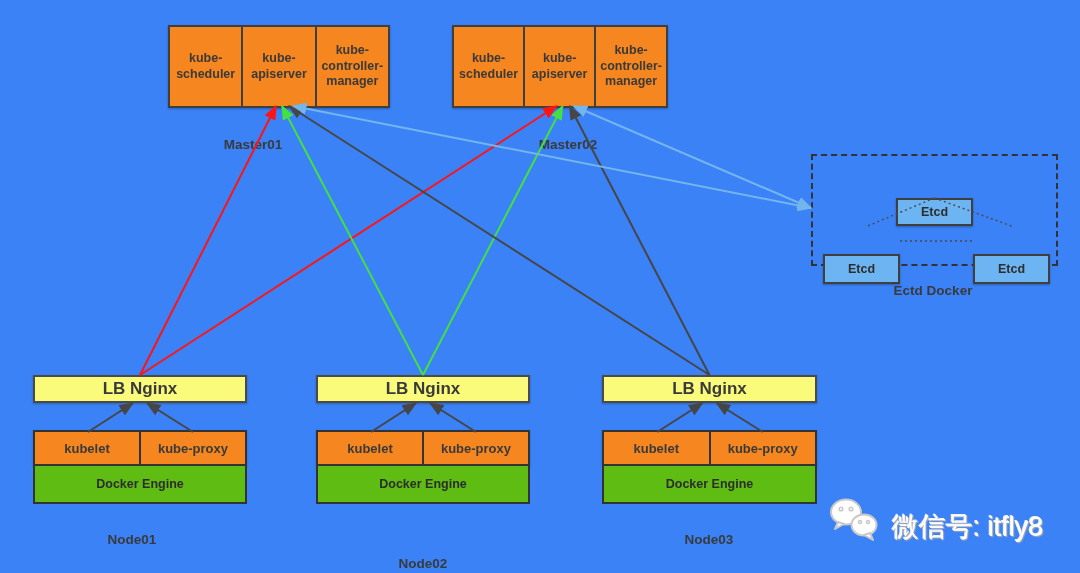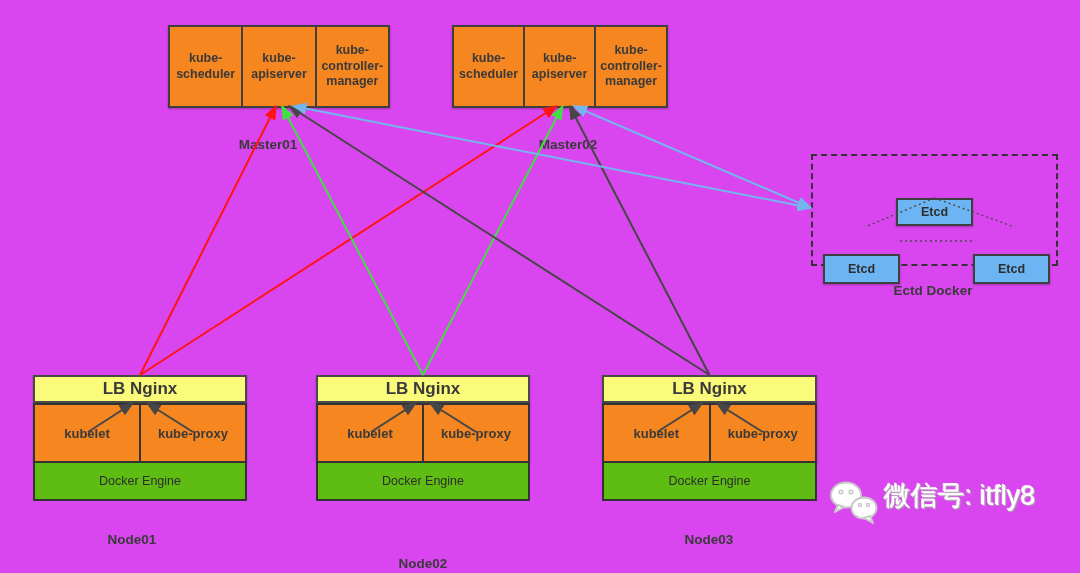--- a/index.html
+++ b/index.html
@@ -1,17 +1,17 @@
 <!DOCTYPE html>
 <html style="--orange: #F6861F; --yellow: #FBFB7B; --green: #5FBC12; --blue: #6CB4F2; --border: #3F3F3F; --text: #3A3A3A; --watermark: #FFFFFF; --arrow_red: #FF1414; --arrow_green: #43DF43; --arrow_dark: #464646; --arrow_blue: #74B5EE;"><head>
 <meta charset="utf-8">
 <style>
   html,body{margin:0;padding:0;background:#ffffff;}
   .stage{
-    position:relative;width:1080px;height:573px;background:#d946ef;
+    position:relative;width:1080px;height:573px;background:#3b82f6;
     font-family:"Liberation Sans","DejaVu Sans",sans-serif;overflow:hidden;
   }
   .stage *{box-sizing:border-box;}
 
   
   .master{
     position:absolute;display:flex;
     border:2px solid var(--border,#3f3f3f);
     background:var(--orange,#F6861F);
     box-shadow:0 1px 2px rgba(0,0,0,0.28);
@@ -43,61 +43,61 @@
 
   
   .node{position:absolute;width:214px;}
   .lb{
     height:28px;background:var(--yellow,#FBFB7B);
     border:2px solid #4a4a4a;box-shadow:0 1px 2px rgba(0,0,0,0.25);
     display:flex;align-items:center;justify-content:center;
     font-weight:bold;font-size:17px;color:var(--text,#3a3a3a);
   }
   .comp-row{
-    display:flex;height:60px;
+    margin-top:27px;display:flex;height:36px;
     border:2px solid #333;box-shadow:0 1px 2px rgba(0,0,0,0.25);
   }
   .comp{
     flex:1;background:var(--orange,#F6861F);
     display:flex;align-items:center;justify-content:center;
     font-weight:bold;font-size:13px;color:var(--text,#3a3a3a);
   }
   .comp:first-child{border-right:2px solid #333;}
   .docker{
     height:38px;background:var(--green,#5FBC12);
     border:2px solid #333;border-top:none;
     display:flex;align-items:center;justify-content:center;
-    font-weight:normal;font-size:12.5px;color:#2d2d2d;text-align:right;
+    font-weight:bold;font-size:12.5px;color:#2d2d2d;text-align:right;
   }
 
   
   #connectors{position:absolute;left:0;top:0;z-index:5;pointer-events:none;}
 
   
   .watermark{
-    position:absolute;left:828px;top:478px;z-index:6;
-    display:flex;align-items:flex-start;
+    position:absolute;left:828px;top:495px;z-index:6;
+    display:flex;align-items:flex-end;gap:8px;
   }
   .watermark .wm-text{
     color:var(--watermark,#ffffff);font-size:27px;font-weight:normal;
     text-shadow:1px 1px 1px #ababab, -1px -1px 0 #f2f2f2;
     white-space:nowrap;
   }
 </style>
 </head>
 <body>
 
 <div class="stage">
 
   <div class="master" style="left:168px;top:25px;width:222px;height:83px">
     <div class="cell">kube-scheduler</div>
     <div class="cell">kube-apiserver</div>
     <div class="cell">kube-controller-manager</div>
   </div>
-  <div class="group-label" style="left:268px;top:137px">Master01</div>
+  <div class="group-label" style="left:253px;top:137px">Master01</div>
 
   <div class="master" style="left:452px;top:25px;width:216px;height:83px">
     <div class="cell">kube-scheduler</div>
     <div class="cell">kube-apiserver</div>
     <div class="cell">kube-controller-manager</div>
   </div>
   <div class="group-label" style="left:568px;top:137px">Master02</div>
 
   <div class="etcd-cluster">
     <div class="etcd" style="left:83px;top:14px;height:28px">Etcd</div>

